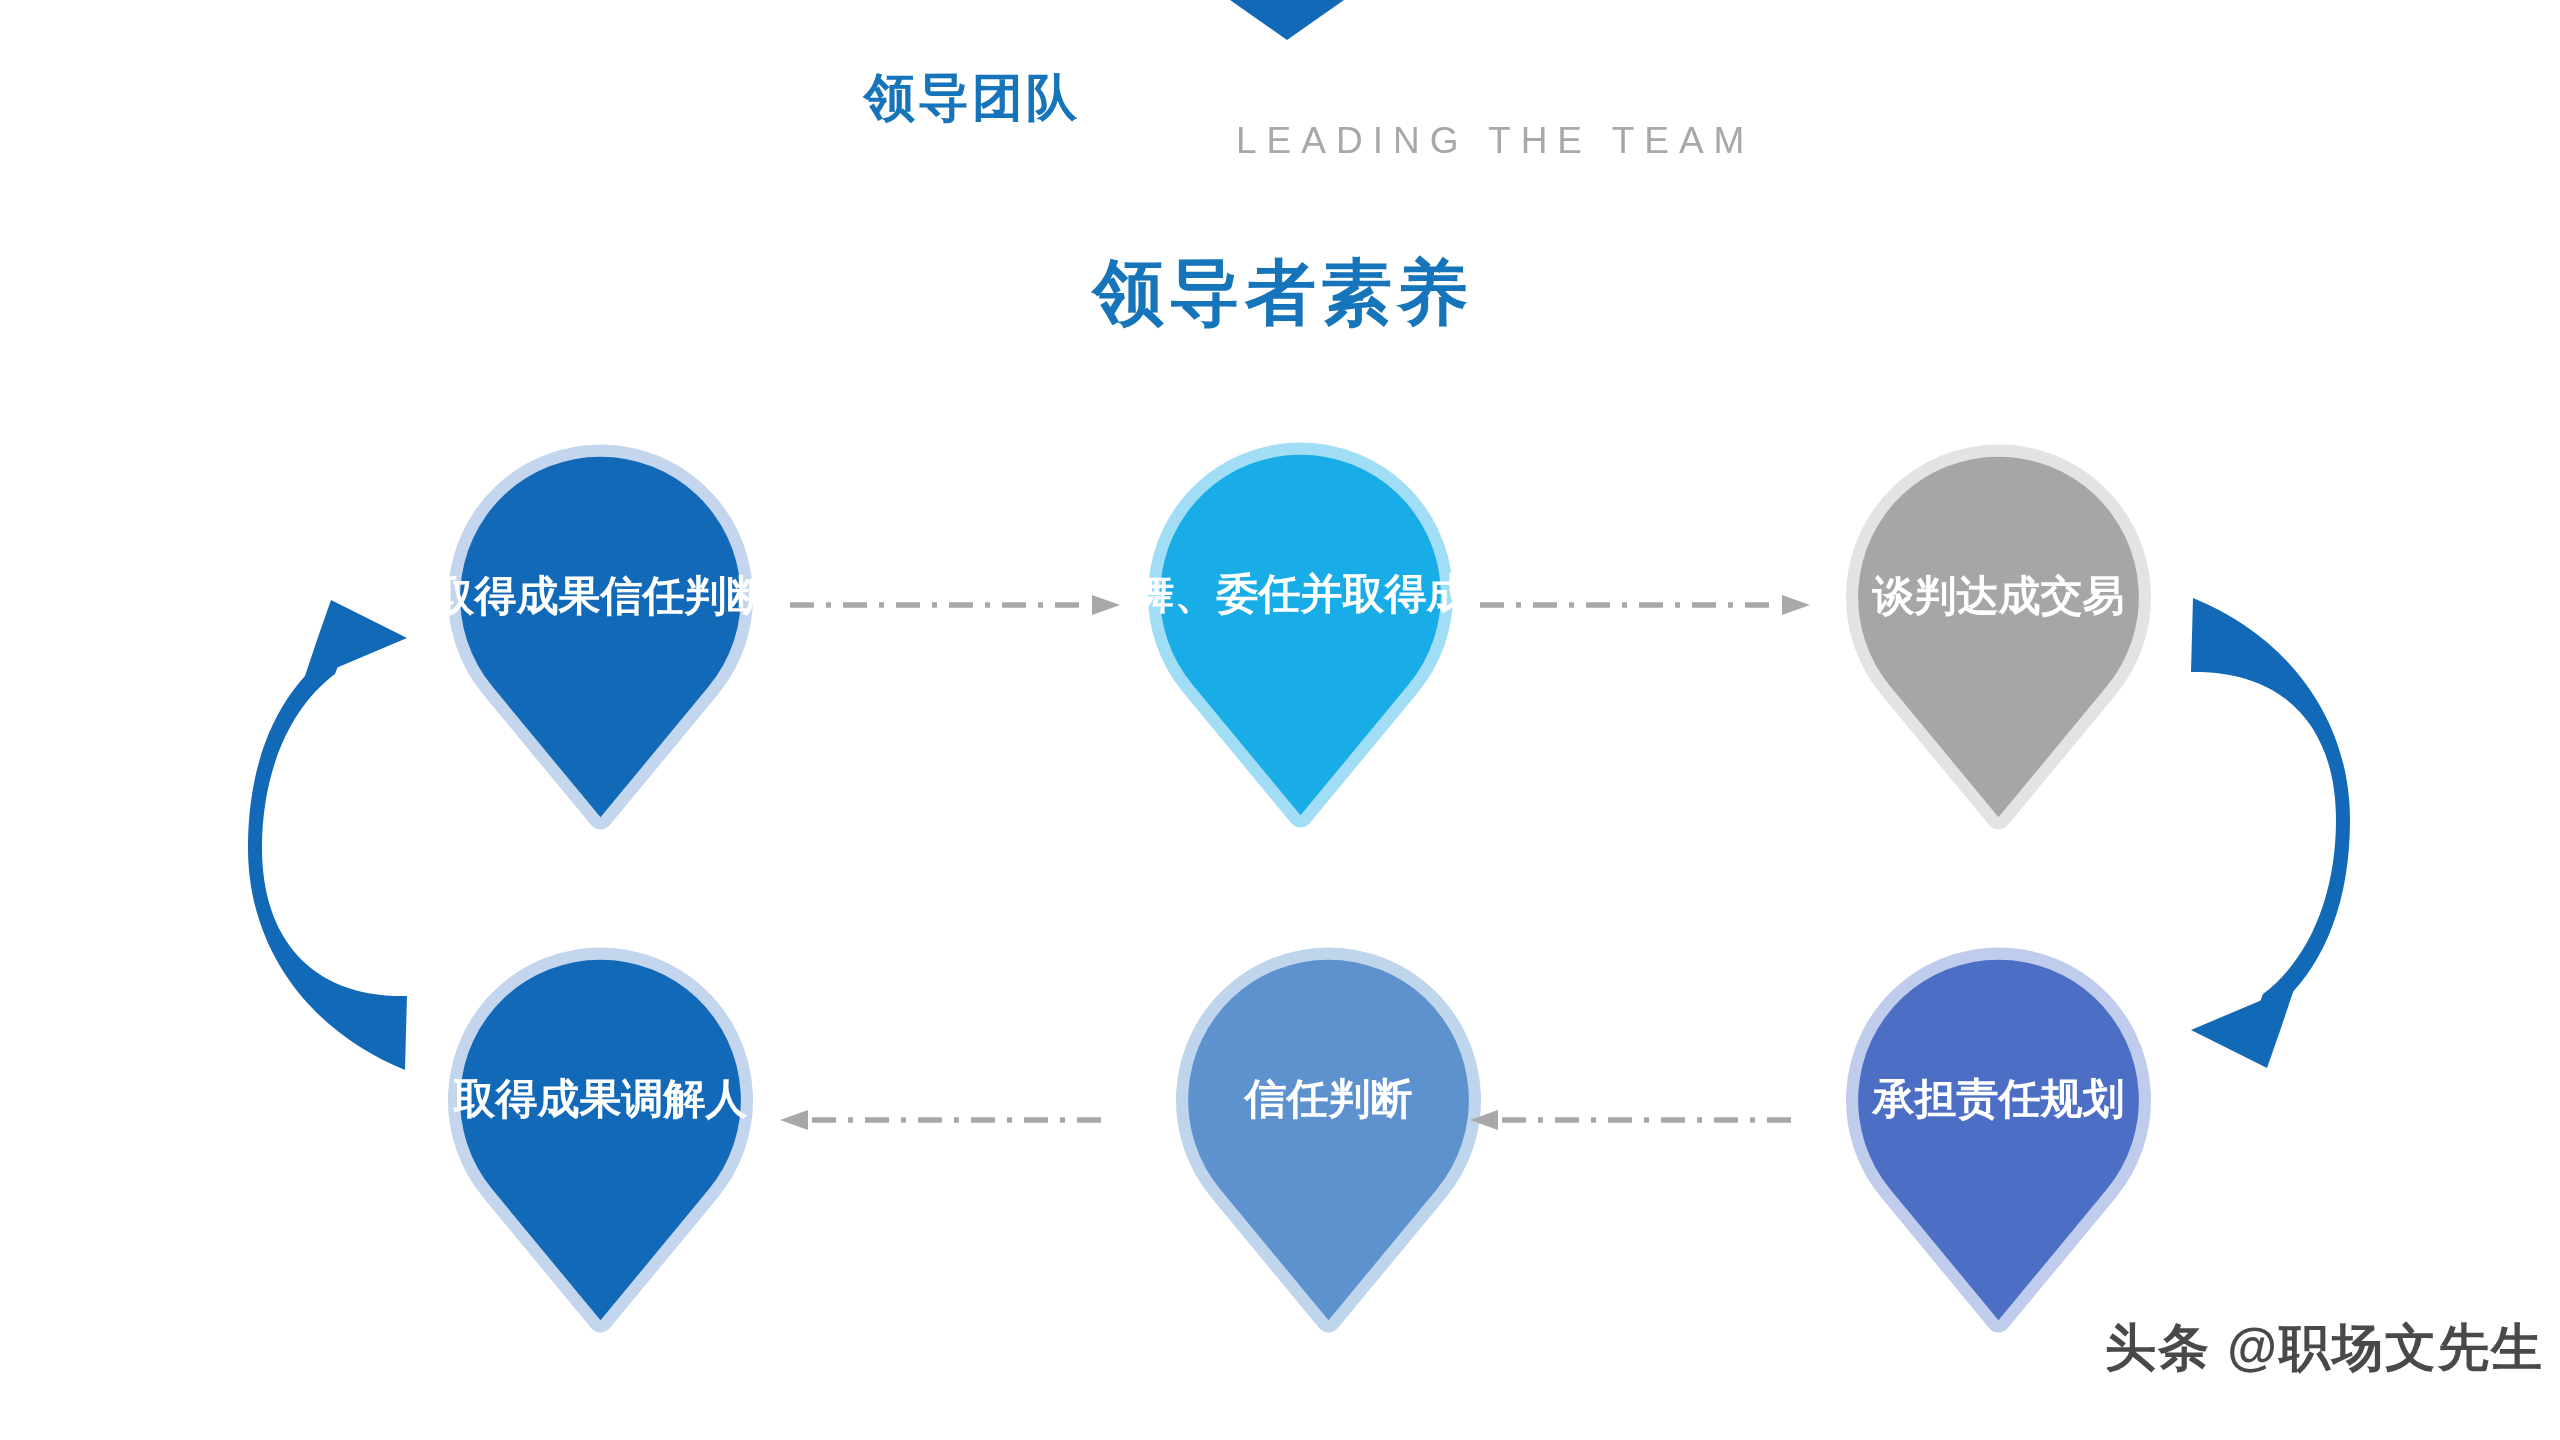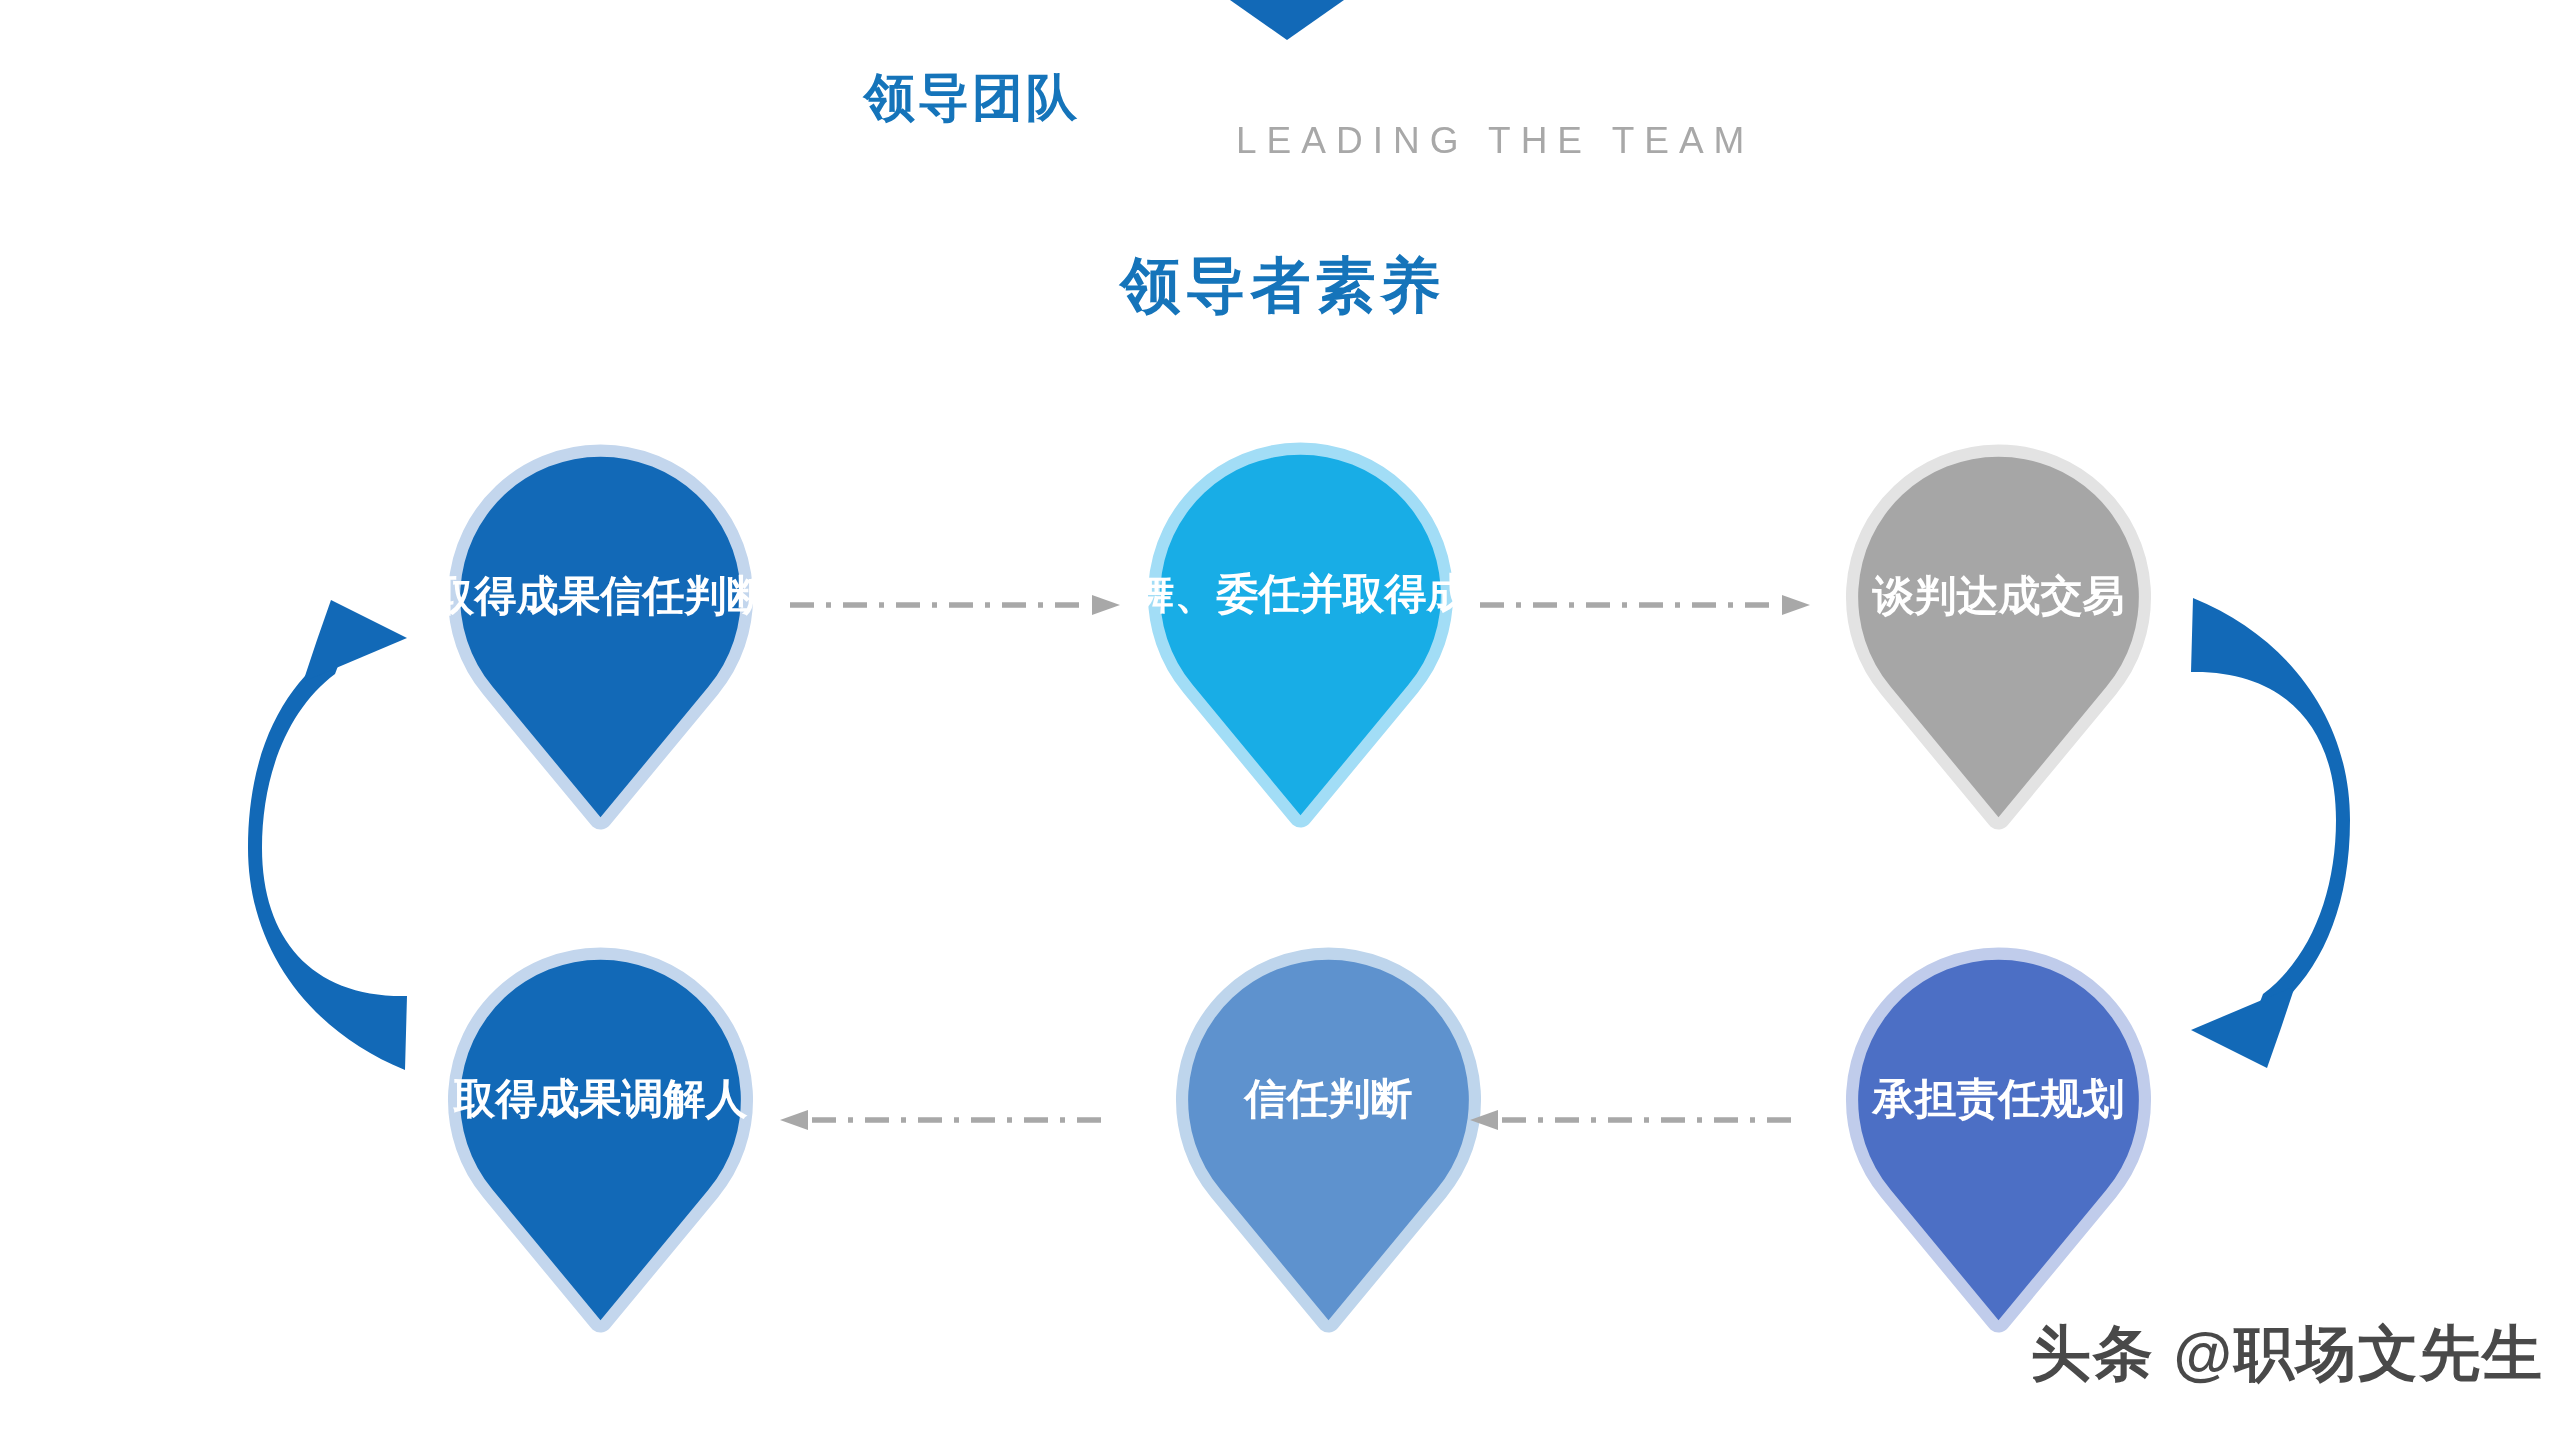--- a/index.html
+++ b/index.html
@@ -17,21 +17,21 @@
   .title-cn{
     position:absolute;left:864px;top:64px;font-size:51px;font-weight:bold;
     color:var(--title-blue);letter-spacing:3px;white-space:nowrap;
   }
   .title-en{
     position:absolute;left:1236px;top:120px;font-size:37px;font-weight:400;
     color:var(--muted-gray);letter-spacing:10px;white-space:nowrap;
   }
   .subtitle{
     position:absolute;left:1283px;top:246px;transform:translateX(-50%);
-    font-size:60px;font-weight:bold;color:var(--title-blue);letter-spacing:5px;white-space:nowrap;
+    font-size:71px;font-weight:bold;color:var(--title-blue);letter-spacing:5px;white-space:nowrap;
   }
   
   .pin{position:absolute;width:337px;height:393px;}
   .pin svg{position:absolute;left:0;top:0;width:100%;height:100%;overflow:visible;}
   .pin .pin-path{
     fill:var(--fill);stroke:var(--halo);stroke-width:26px;
     paint-order:stroke;stroke-linejoin:round;stroke-linecap:round;
   }
   .pin .label{
     position:absolute;left:0;top:28px;width:100%;height:250px;
@@ -53,21 +53,21 @@
   .da-top2{left:1478px;top:592px}
   .da-bot1{left:780px;top:1107px}
   .da-bot2{left:1470px;top:1107px}
   
   .swoosh{position:absolute;width:168px;height:478px;}
   .swoosh path,.swoosh polygon{fill:var(--primary);}
   .swoosh-right{left:2187px;top:594px;}
   .swoosh-left{left:243px;top:596px;transform:rotate(180deg);}
   
   .watermark{
-    position:absolute;right:16px;top:1314px;font-size:60px;font-weight:bold;
+    position:absolute;right:16px;top:1314px;font-size:51px;font-weight:bold;
     color:var(--watermark-gray);letter-spacing:2px;opacity:.92;white-space:nowrap;
   }
 </style>
 </head>
 <body>
 
 <div class="stage">
 
   <div class="chevron"></div>
 

